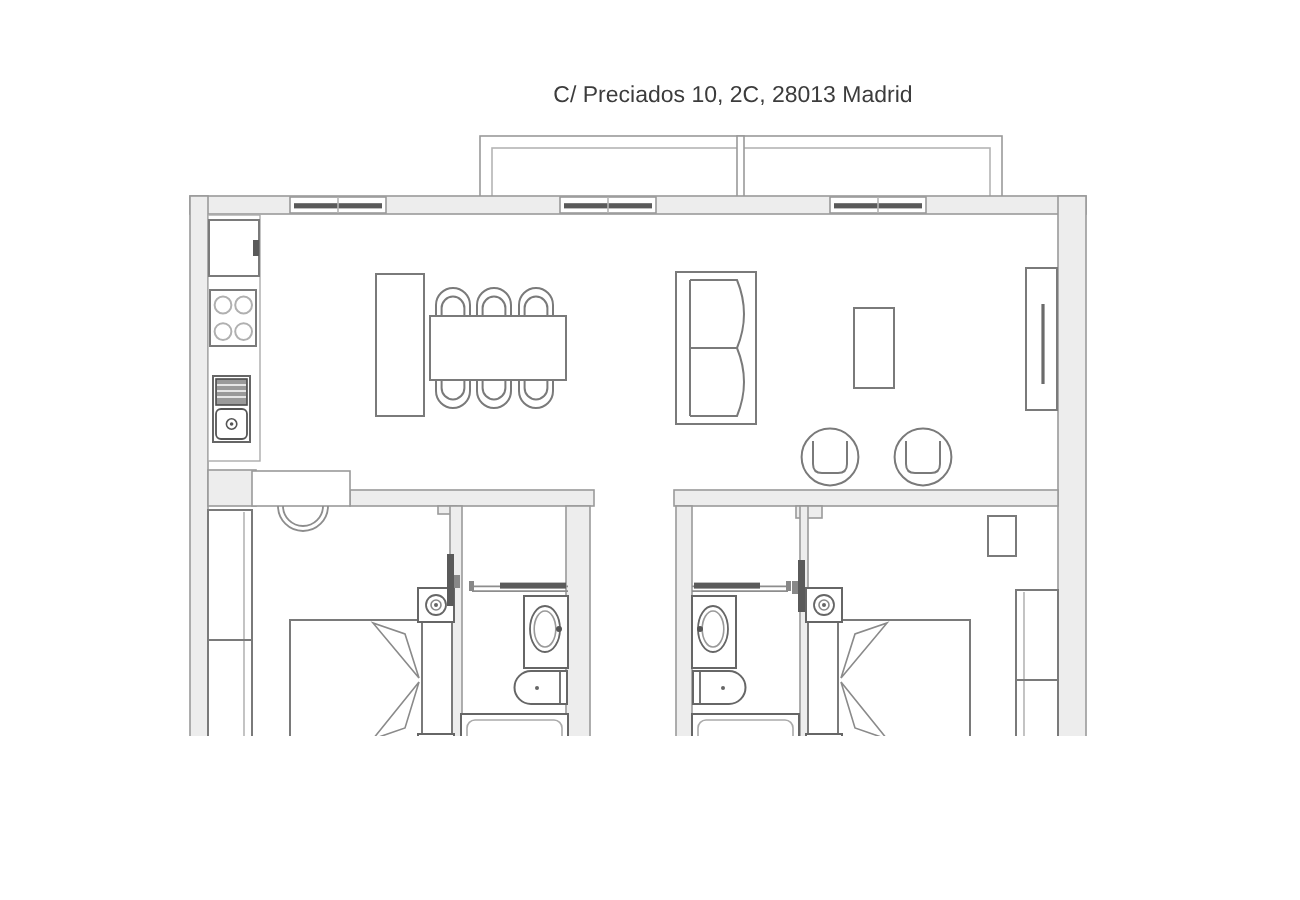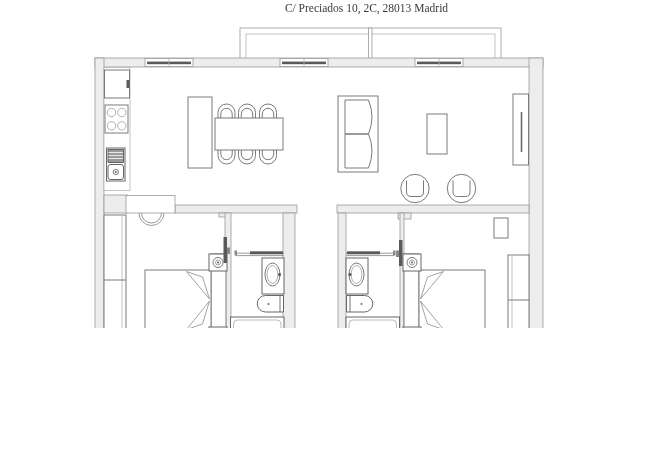--- a/index.html
+++ b/index.html
@@ -1,17 +1,17 @@
 <!DOCTYPE html>
 <html style="--background: #ffffff; --wall-fill: #ededed; --wall-stroke: #9a9a9a; --furniture-stroke: #7a7a7a; --fixture-stroke: #666666; --dark-detail: #5a5a5a; --door-arc: #bbbbbb; --title-text: #3c3c3c;"><head>
 <meta charset="utf-8">
 <style>
   html,body{margin:0;padding:0;background:var(--background,#fff);}
   .canvas{position:relative;width:650px;height:328px;background:var(--background,#fff);overflow:hidden;
-          font-family:Liberation Serif, serif;}
+          font-family:Liberation Sans, sans-serif;margin-top:40px;}
   .title{position:absolute;top:2px;left:84px;width:565px;text-align:center;
          font-size:11.5px;color:var(--title-text,#3c3c3c);}
   svg{position:absolute;top:0;left:0;}
   .wall{fill:var(--wall-fill,#ededed);stroke:var(--wall-stroke,#9a9a9a);stroke-width:.8;}
   .wfill{fill:#fff;stroke:var(--wall-stroke,#9a9a9a);stroke-width:.8;}
   .furn{fill:#fff;stroke:var(--furniture-stroke,#7a7a7a);stroke-width:1;}
   .fix{fill:#fff;stroke:var(--fixture-stroke,#666);stroke-width:1;}
   .ln{fill:none;stroke:var(--furniture-stroke,#7a7a7a);stroke-width:1;}
   .lnfix{fill:none;stroke:var(--fixture-stroke,#666);stroke-width:.9;}
   .lnlight{fill:none;stroke:#b5b5b5;stroke-width:.8;}

